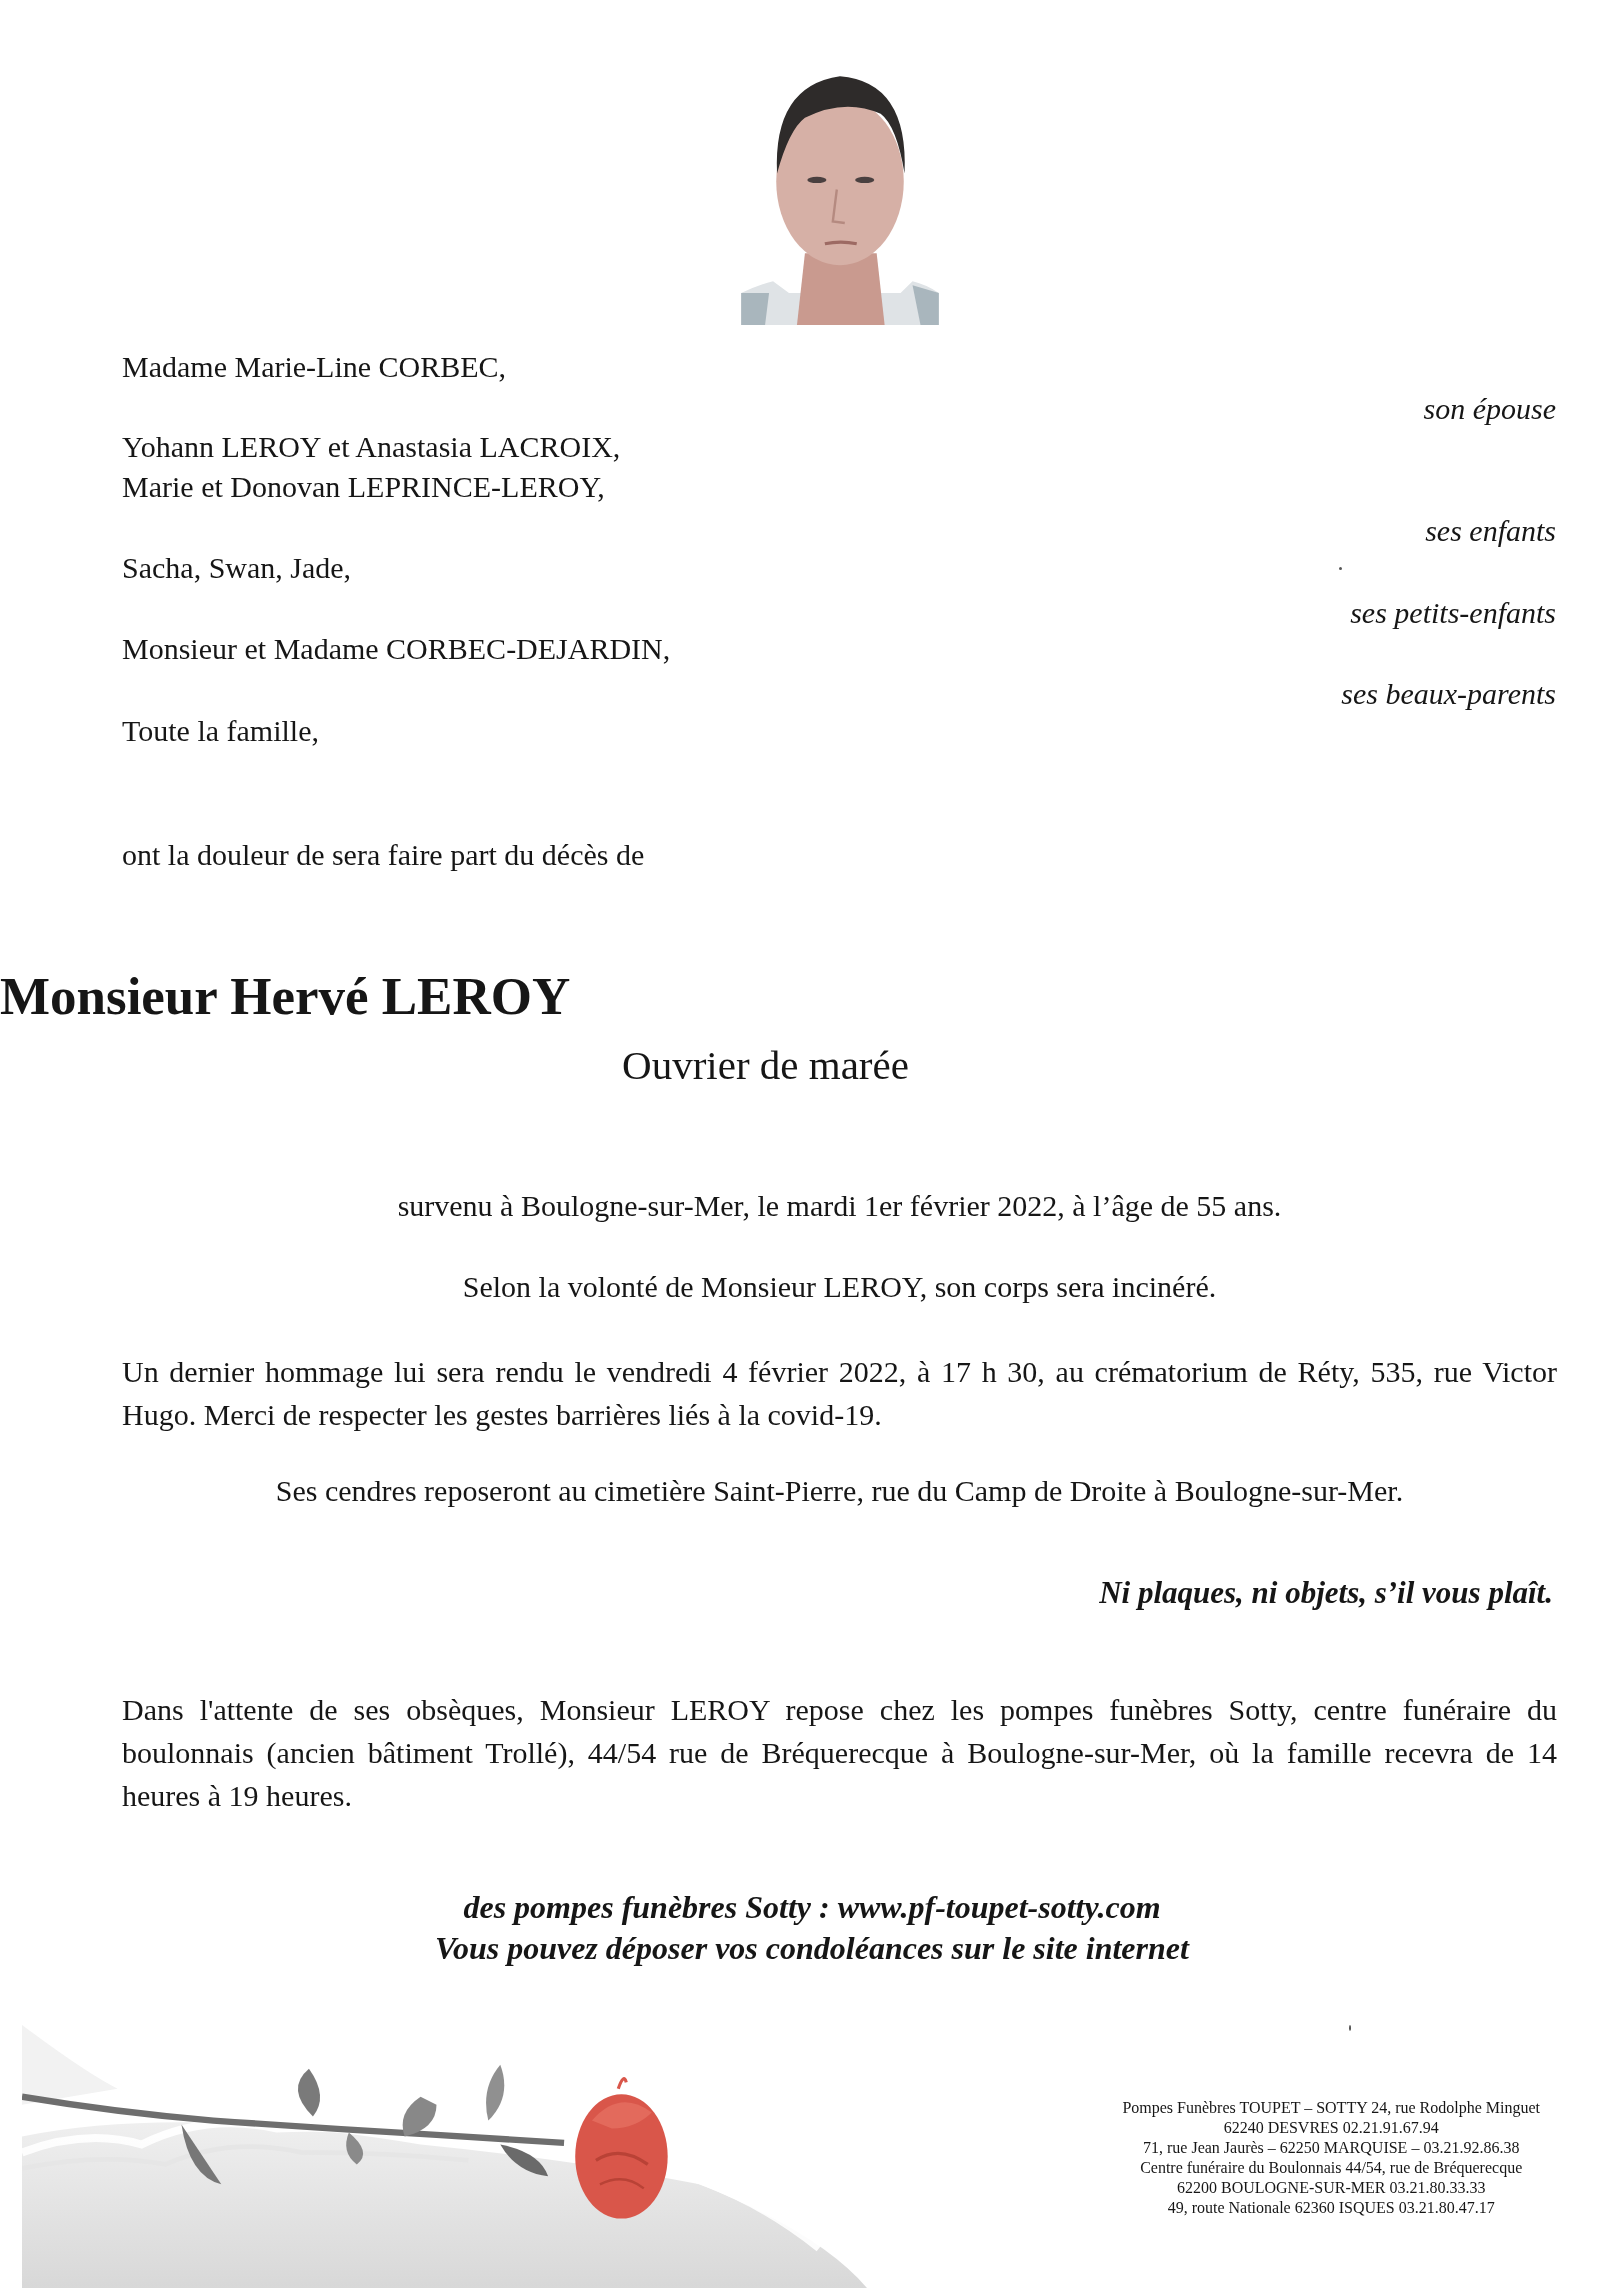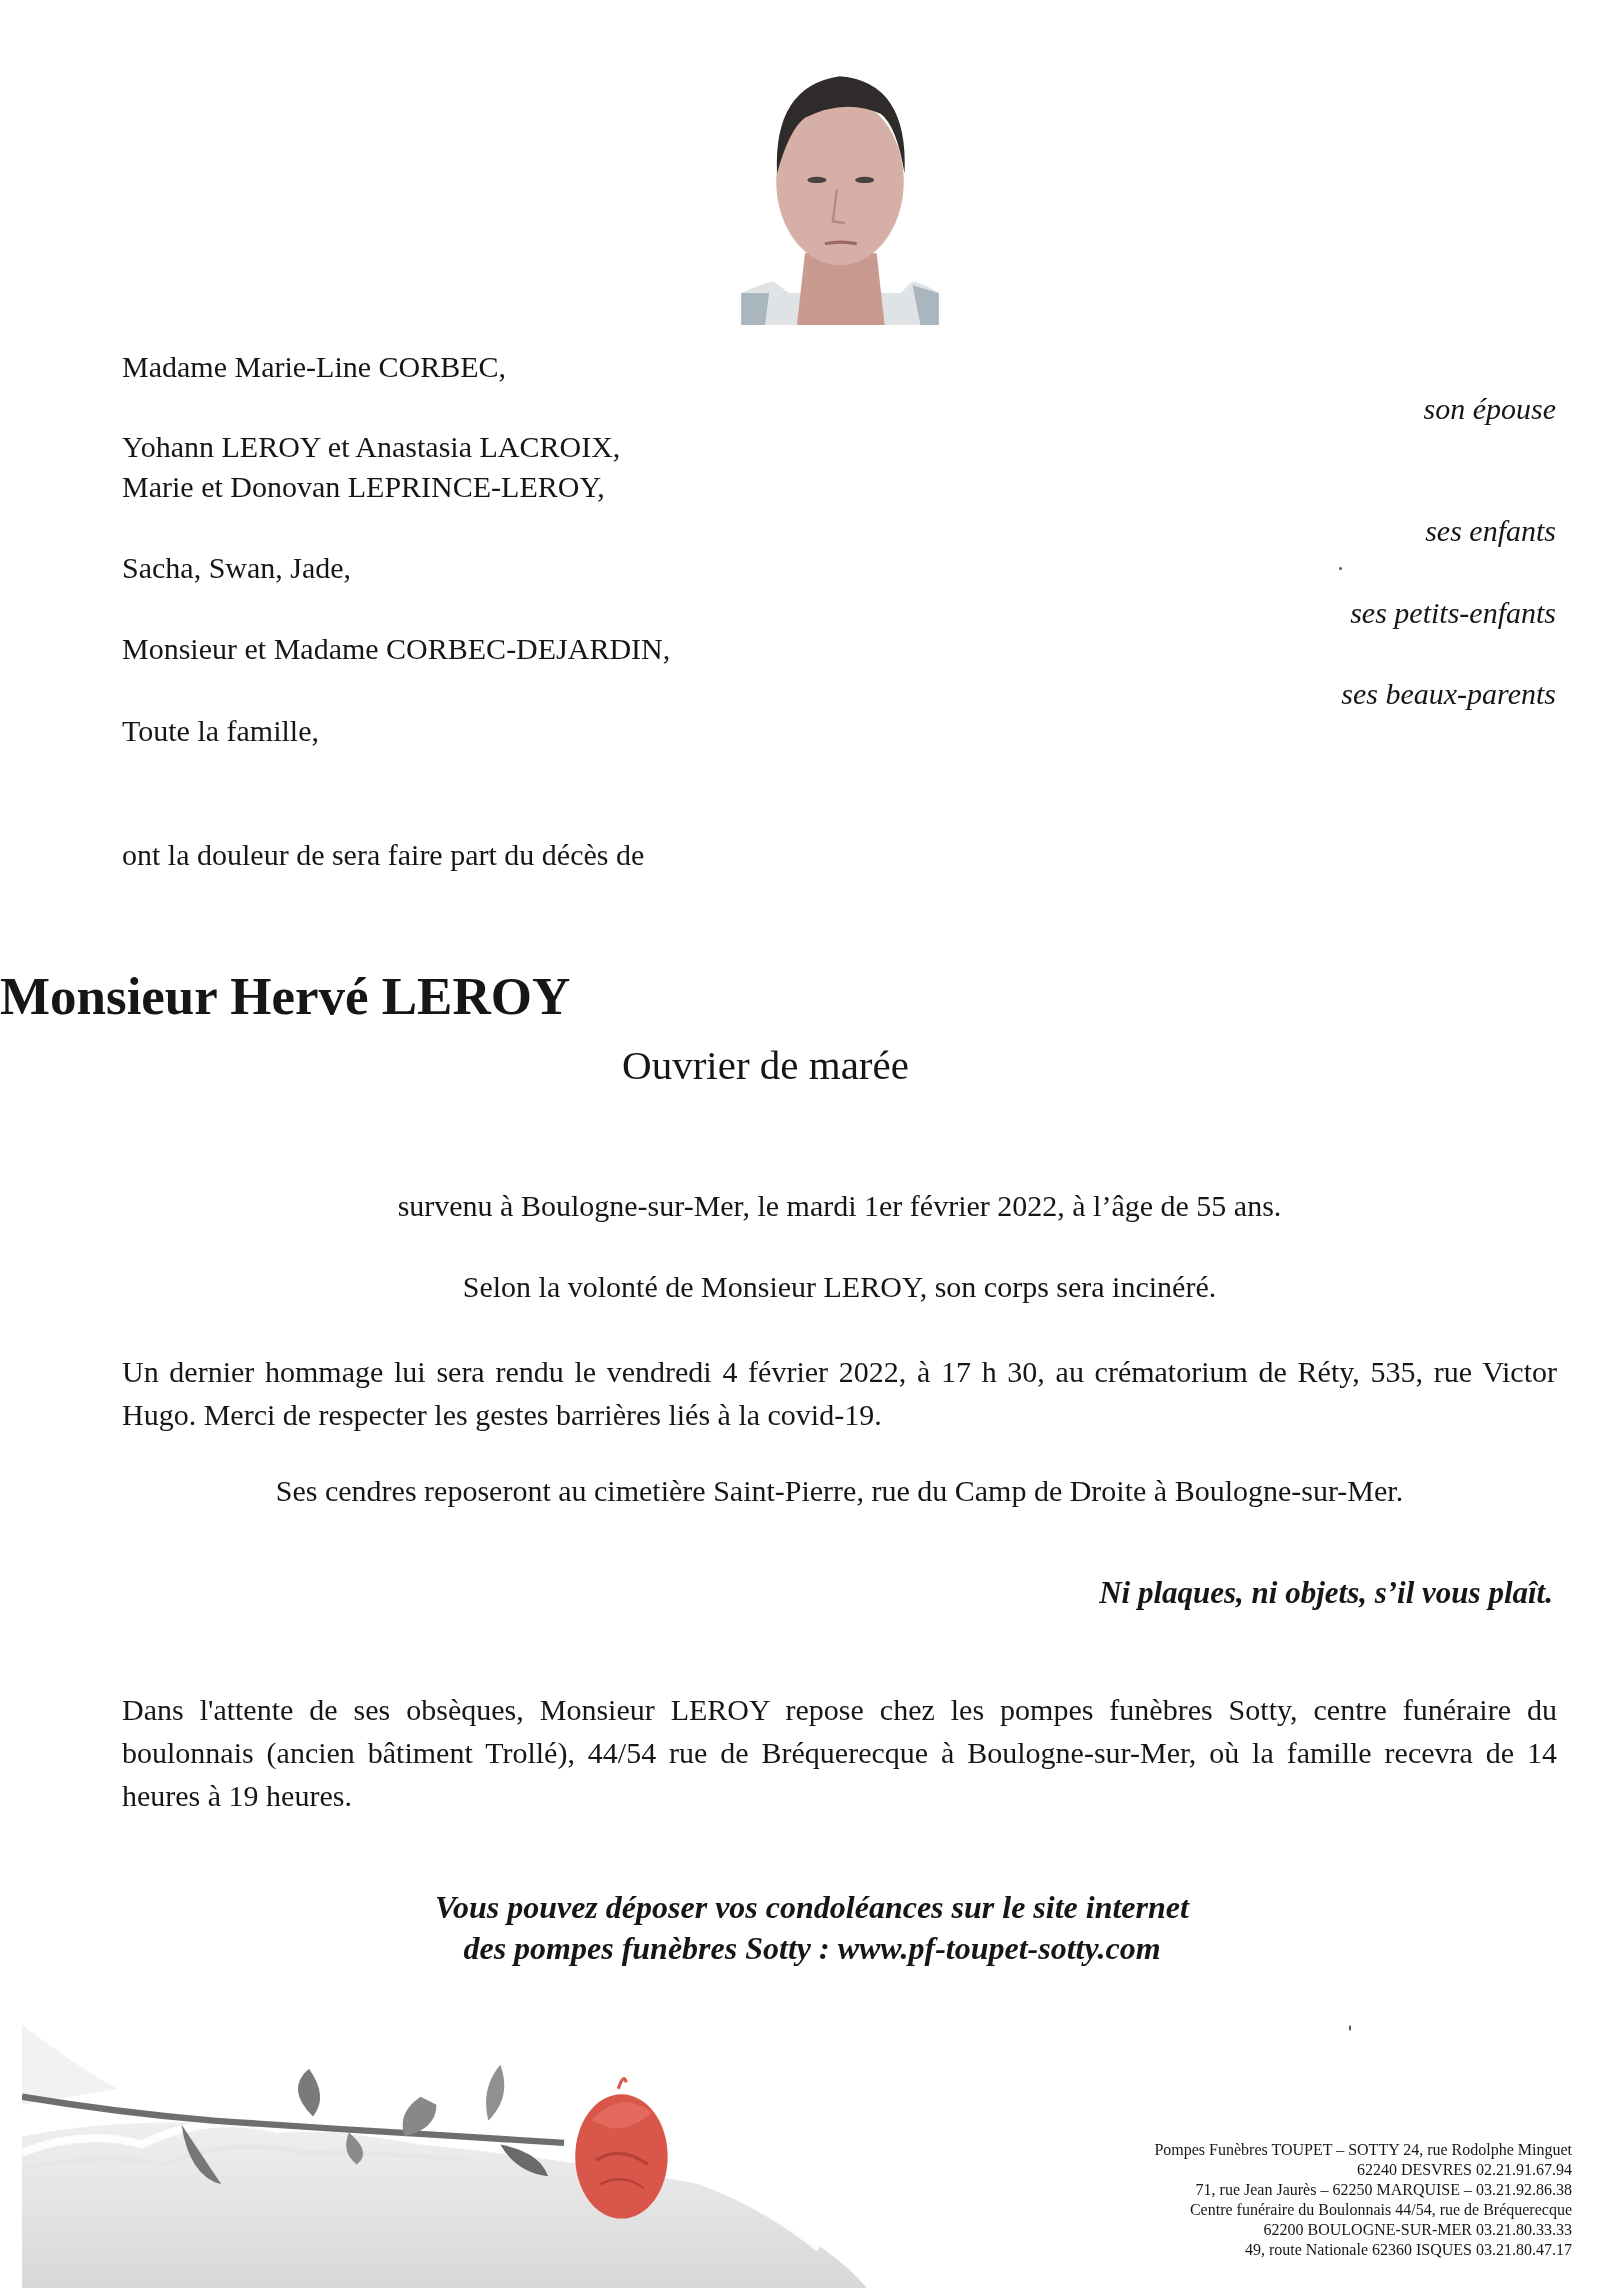--- a/index.html
+++ b/index.html
@@ -23,22 +23,22 @@
   #deceased-job { left: 0; width: 1531px; top: 1041px; text-align: center;
     font-size: 41px; line-height: 48px; }
 
   .para { left: 122px; width: 1435px; }
   .justify { text-align: justify; text-align-last: left; white-space: normal; }
   #no-flowers { right: 71px; top: 1575px; font-weight: bold; font-style: italic; font-size: 31px; }
   #condolences { left: 0; width: 1624px; top: 1887px; text-align: center;
     font-weight: bold; font-style: italic; font-size: 32px; line-height: 41px; white-space: normal; }
 
   #footer-art { left: 22px; top: 1993px; width: 1116px; height: 295px; }
-  #footer-addresses { right: 52px; top: 2098px; text-align: right;
-    font-size: 16px; line-height: 20px; white-space: nowrap; margin-top: 42px; }
+  #footer-addresses { right: 84px; top: 2098px; text-align: center;
+    font-size: 16px; line-height: 20px; white-space: nowrap; }
   .speck { position: absolute; background: #555; border-radius: 50%; }
 </style>
 </head>
 <body>
 
 <div id="portrait" class="abs">
   <svg width="198" height="271" viewBox="0 0 248 340">
     <rect width="248" height="340" fill="#ffffff"></rect>
 
     <path d="M0,340 L0,300 Q20,290 40,285 L60,300 L200,300 L215,285 Q235,290 248,300 L248,340 Z" fill="#dfe3e6"></path>
@@ -79,24 +79,24 @@
 <div class="abs txt para" style="top:1188px">survenu à Boulogne-sur-Mer, le mardi 1er février 2022, à l’âge de 55 ans.</div>
 <div class="abs txt para" style="top:1269px">Selon la volonté de Monsieur LEROY, son corps sera incinéré.</div>
 <div class="abs txt para justify" style="top:1350px; line-height:43px; width:1435px">Un dernier hommage lui sera rendu le vendredi 4 février 2022, à 17 h 30, au crématorium de Réty, 535, rue Victor Hugo. Merci de respecter les gestes barrières liés à la covid-19.</div>
 <div class="abs txt para" style="top:1473px">Ses cendres reposeront au cimetière Saint-Pierre, rue du Camp de Droite à Boulogne-sur-Mer.</div>
 
 <div id="no-flowers" class="abs txt">Ni plaques, ni objets, s’il vous plaît.</div>
 
 <div class="abs txt para justify" style="top:1688px; line-height:43px; width:1435px">Dans l'attente de ses obsèques, Monsieur LEROY repose chez les pompes funèbres Sotty, centre funéraire du boulonnais (ancien bâtiment Trollé), 44/54 rue de Bréquerecque à Boulogne-sur-Mer, où la famille recevra de 14 heures à 19 heures.</div>
 
 <div id="condolences" class="abs">
-  <div>Vous pouvez déposer vos condoléances sur le site internet</div>
   <div>
     <span>des pompes funèbres Sotty : </span><span>www.pf-toupet-sotty.com</span>
   </div>
+  <div>Vous pouvez déposer vos condoléances sur le site internet</div>
 </div>
 
 <div id="footer-art" class="abs">
   <svg width="1116" height="295" viewBox="0 0 1400 370">
     <defs>
       <linearGradient id="sand" x1="0" y1="0" x2="0" y2="1">
         <stop offset="0" stop-color="#efefef"></stop>
         <stop offset="1" stop-color="#d8d8d8"></stop>
       </linearGradient>
       <linearGradient id="fade" x1="0" y1="0" x2="1" y2="0">

